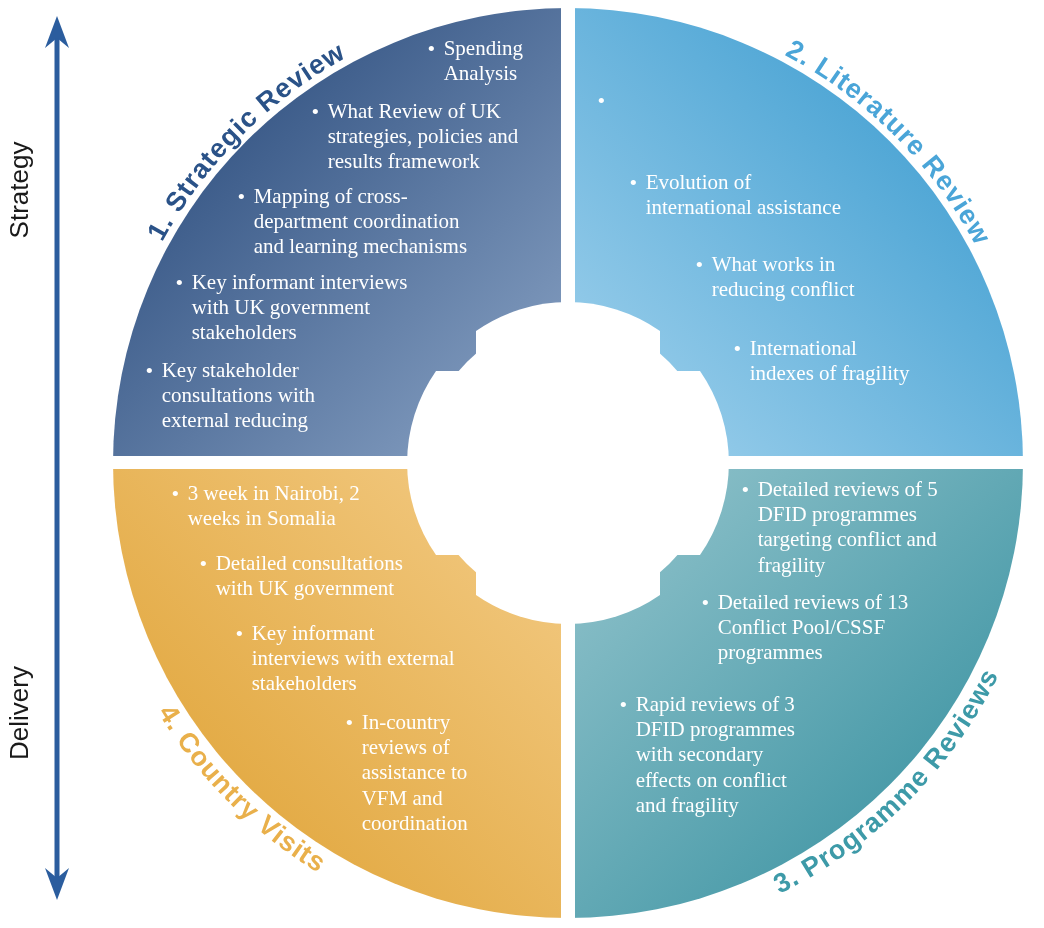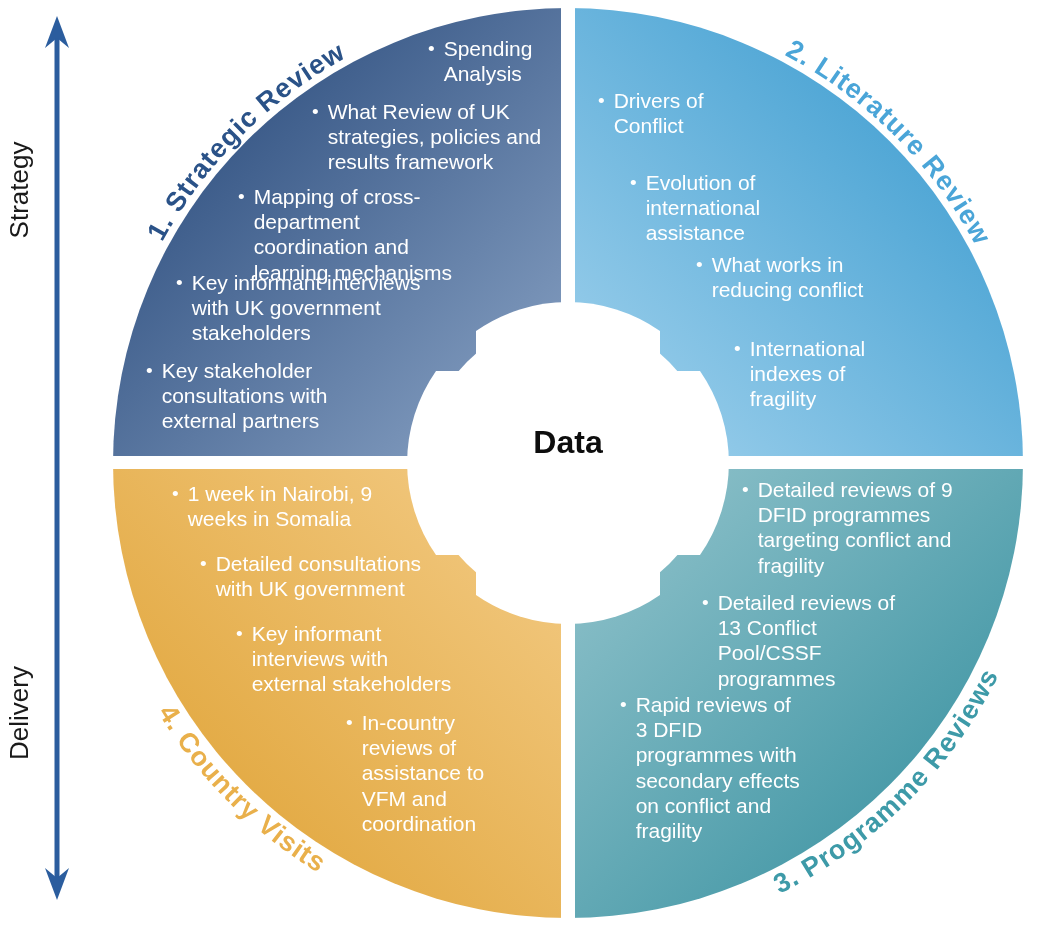--- a/index.html
+++ b/index.html
@@ -8,21 +8,21 @@
     font-family:"Liberation Sans",sans-serif;background:#ffffff;
   }
   #diagram-svg{position:absolute;left:0;top:0;}
   .arc-label{font-size:27px;font-weight:bold;letter-spacing:1px;}
   .axis-label{font-size:26px;fill:#1a1a1a;}
   .bullet-item{
     position:absolute;display:flex;align-items:flex-start;
     color:#ffffff;font-size:21px;line-height:1.2;
   }
   .bullet-dot{flex:0 0 auto;margin-right:9px;font-size:19px;line-height:1.33;}
-  .bullet-text{flex:1 1 auto;}
+  .bullet-text{flex:1 1 auto;font-family:Liberation Serif, serif;}
   #center-title{
     position:absolute;left:418px;top:418px;width:300px;
     text-align:center;color:#0d0d0d;font-size:32px;font-weight:bold;
     line-height:1.55;
   }
 </style>
 </head>
 <body>
 
 <div id="stage">
@@ -82,77 +82,75 @@
     <g stroke="#2b5d9e">
       <line x1="57" y1="38" x2="57" y2="878" stroke-width="5"></line>
       <path d="M 57,16 L 45,48 L 57,38 L 69,48 Z" fill="#2b5d9e" stroke="none"></path>
       <path d="M 57,900 L 45,868 L 57,878 L 69,868 Z" fill="#2b5d9e" stroke="none"></path>
     </g>
     <text class="axis-label" transform="rotate(-90 28 190)" x="28" y="190" text-anchor="middle">Strategy</text>
     <text class="axis-label" transform="rotate(-90 28 713)" x="28" y="713" text-anchor="middle">Delivery</text>
   </svg>
 
   <div id="center-title">
-    <div>Data</div>
   </div>
 
   <div class="bullet-item" style="left:428px;top:36px;width:112px;">
     <span class="bullet-dot">•</span>
     <span class="bullet-text">Spending Analysis</span>
   </div>
   <div class="bullet-item" style="left:312px;top:99px;width:232px;">
     <span class="bullet-dot">•</span>
     <span class="bullet-text">What Review of UK strategies, policies and results framework</span>
   </div>
   <div class="bullet-item" style="left:238px;top:184px;width:240px;">
     <span class="bullet-dot">•</span>
     <span class="bullet-text">Mapping of cross-department coordination and learning mechanisms</span>
   </div>
   <div class="bullet-item" style="left:176px;top:270px;width:248px;">
     <span class="bullet-dot">•</span>
     <span class="bullet-text">Key informant interviews with UK government stakeholders</span>
   </div>
   <div class="bullet-item" style="left:146px;top:358px;width:205px;">
     <span class="bullet-dot">•</span>
-    <span class="bullet-text">Key stakeholder consultations with external partners</span>
+    <span class="bullet-text">Key stakeholder consultations with external reducing</span>
   </div>
 
   <div class="bullet-item" style="left:598px;top:88px;width:122px;">
     <span class="bullet-dot">•</span>
-    <span class="bullet-text">Drivers of Conflict</span>
   </div>
   <div class="bullet-item" style="left:630px;top:170px;width:228px;">
     <span class="bullet-dot">•</span>
     <span class="bullet-text">Evolution of international assistance</span>
   </div>
   <div class="bullet-item" style="left:696px;top:252px;width:172px;">
     <span class="bullet-dot">•</span>
     <span class="bullet-text">What works in reducing conflict</span>
   </div>
   <div class="bullet-item" style="left:734px;top:336px;width:178px;">
     <span class="bullet-dot">•</span>
     <span class="bullet-text">International indexes  of fragility</span>
   </div>
 
   <div class="bullet-item" style="left:742px;top:477px;width:212px;">
     <span class="bullet-dot">•</span>
-    <span class="bullet-text">Detailed reviews of 9 DFID programmes targeting conflict and fragility</span>
+    <span class="bullet-text">Detailed reviews of 5 DFID programmes targeting conflict and fragility</span>
   </div>
   <div class="bullet-item" style="left:702px;top:590px;width:215px;">
     <span class="bullet-dot">•</span>
     <span class="bullet-text">Detailed reviews of 13 Conflict Pool/CSSF programmes</span>
   </div>
   <div class="bullet-item" style="left:620px;top:692px;width:188px;">
     <span class="bullet-dot">•</span>
     <span class="bullet-text">Rapid reviews of 3 DFID programmes with secondary effects on conflict and fragility</span>
   </div>
 
   <div class="bullet-item" style="left:172px;top:481px;width:202px;">
     <span class="bullet-dot">•</span>
-    <span class="bullet-text">1 week in Nairobi, 9 weeks in Somalia</span>
+    <span class="bullet-text">3 week in Nairobi, 2 weeks in Somalia</span>
   </div>
   <div class="bullet-item" style="left:200px;top:551px;width:222px;">
     <span class="bullet-dot">•</span>
     <span class="bullet-text">Detailed consultations with UK government</span>
   </div>
   <div class="bullet-item" style="left:236px;top:621px;width:230px;">
     <span class="bullet-dot">•</span>
     <span class="bullet-text">Key informant interviews with external stakeholders</span>
   </div>
   <div class="bullet-item" style="left:346px;top:710px;width:170px;">

